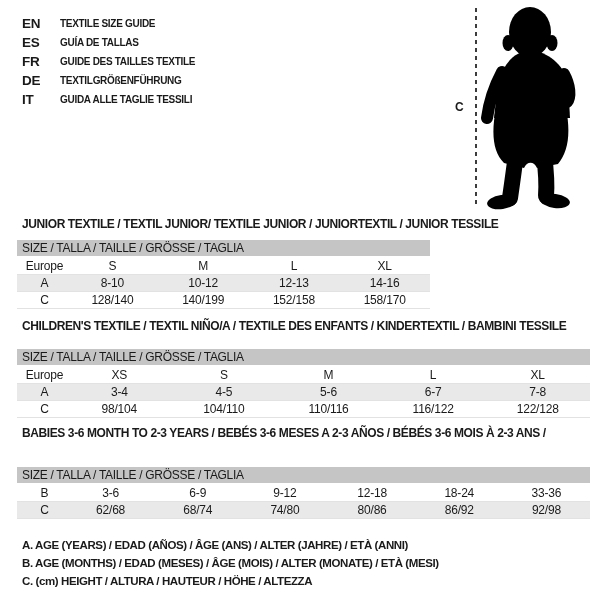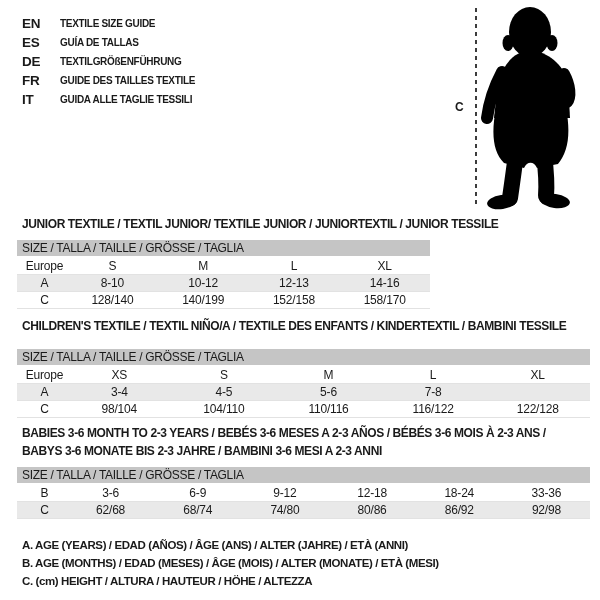--- a/index.html
+++ b/index.html
@@ -43,26 +43,26 @@
   <div class="lang-list">
     <div class="lang-row">
       <span class="lang-code">EN</span>
       <span class="lang-title">TEXTILE SIZE GUIDE</span>
     </div>
     <div class="lang-row">
       <span class="lang-code">ES</span>
       <span class="lang-title">GUÍA DE TALLAS</span>
     </div>
     <div class="lang-row">
+      <span class="lang-code">FR</span>
+      <span class="lang-title">GUIDE DES TAILLES TEXTILE</span>
+    </div>
+    <div class="lang-row">
       <span class="lang-code">DE</span>
       <span class="lang-title">TEXTILGRÖßENFÜHRUNG</span>
-    </div>
-    <div class="lang-row">
-      <span class="lang-code">FR</span>
-      <span class="lang-title">GUIDE DES TAILLES TEXTILE</span>
     </div>
     <div class="lang-row">
       <span class="lang-code">IT</span>
       <span class="lang-title">GUIDA ALLE TAGLIE TESSILI</span>
     </div>
   </div>
 
   <div class="dash-line"></div>
   <div class="c-marker">C</div>
   <svg class="baby-svg" viewBox="0 0 116 210" aria-hidden="true">
@@ -116,34 +116,34 @@
       <span class="val">S</span>
       <span class="val">M</span>
       <span class="val">L</span>
       <span class="val">XL</span>
     </div>
     <div class="trow cols6 alt">
       <span class="lbl">A</span>
       <span class="val">3-4</span>
       <span class="val">4-5</span>
       <span class="val">5-6</span>
+      <span class="val">6-7</span>
       <span class="val">7-8</span>
     </div>
     <div class="trow cols6">
       <span class="lbl">C</span>
       <span class="val">98/104</span>
       <span class="val">104/110</span>
       <span class="val">110/116</span>
       <span class="val">116/122</span>
       <span class="val">122/128</span>
     </div>
   </div>
 
   <div class="sec-title" style="top:426px;">BABIES 3-6 MONTH TO 2-3 YEARS / BEBÉS 3-6 MESES A 2-3 AÑOS / BÉBÉS 3-6 MOIS À 2-3 ANS /</div>
-  <div class="sec-title" style="top:444px;">BABYS 3-6 MONATE BIS 2-3 JAHRE / BAMBINI 3-6 MESI A 2-3 ANNI</div>
   <div class="table t-w2" style="top:467px;">
     <div class="thead">SIZE / TALLA / TAILLE / GRÖSSE / TAGLIA</div>
     <div class="trow cols7">
       <span class="lbl">B</span>
       <span class="val">3-6</span>
       <span class="val">6-9</span>
       <span class="val">9-12</span>
       <span class="val">12-18</span>
       <span class="val">18-24</span>
       <span class="val">33-36</span>

